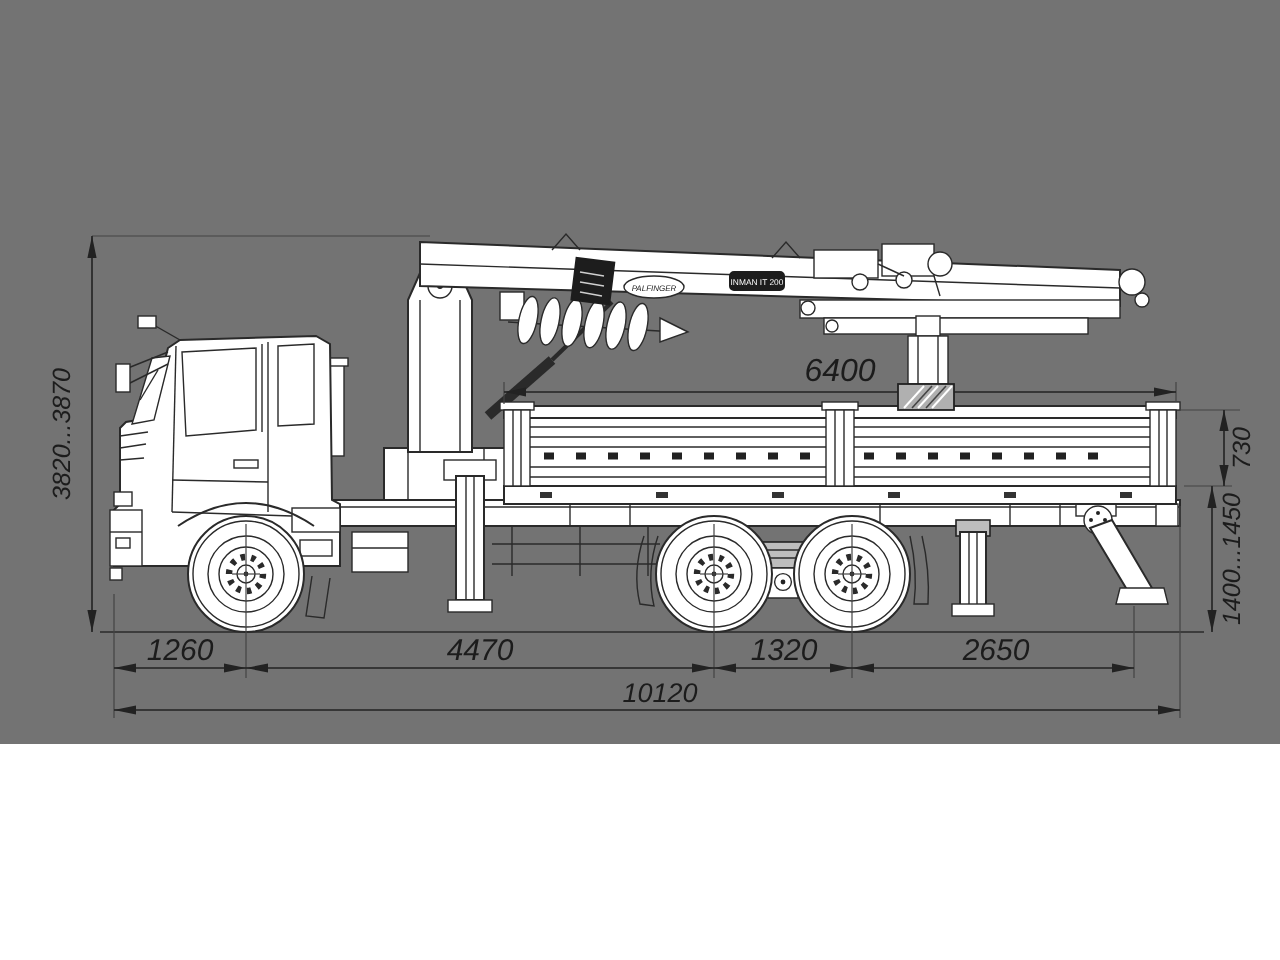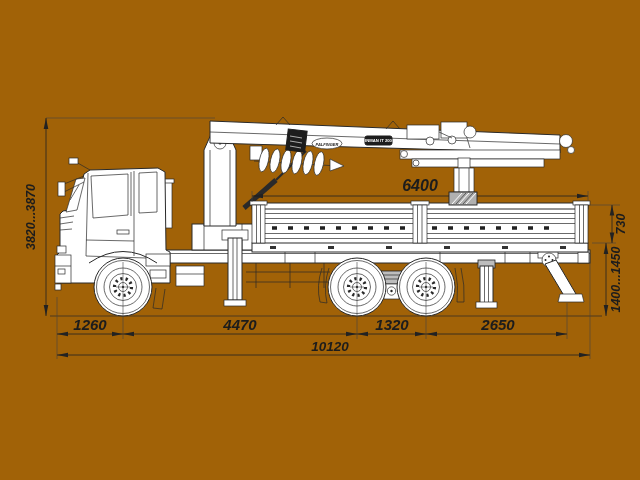--- a/index.html
+++ b/index.html
@@ -1,17 +1,17 @@
 <!DOCTYPE html>
 <html><head>
 <meta charset="utf-8">
 <style>
   html,body{margin:0;padding:0;background:#ffffff;}
-  .stage{width:640px;height:480px;position:relative;background:#a16207;overflow:hidden;
-         font-family:"Liberation Sans", sans-serif;font-weight:bold;}
+  .stage{width:640px;height:372px;position:relative;background:#737373;overflow:hidden;
+         font-family:"Liberation Sans", sans-serif;}
   svg{display:block;}
   .ln{stroke:#2a2a2a;stroke-width:1;fill:none;}
   .ln2{stroke:#2a2a2a;stroke-width:.7;fill:none;}
   .fillw{fill:#ffffff;stroke:#2a2a2a;stroke-width:1;}
   .fillw2{fill:#ffffff;stroke:#2a2a2a;stroke-width:.7;}
   .dim{stroke:#222;stroke-width:.8;fill:none;}
   .ext{stroke:#444;stroke-width:.6;fill:none;}
   .arr{fill:#222;stroke:none;}
   .dimtxt{fill:#1c1c1c;font-style:italic;font-family:"Liberation Sans",sans-serif;}
   .t15{font-size:15px;} .t16{font-size:16px;} .t13{font-size:13.5px;} .t12{font-size:12.5px;}

